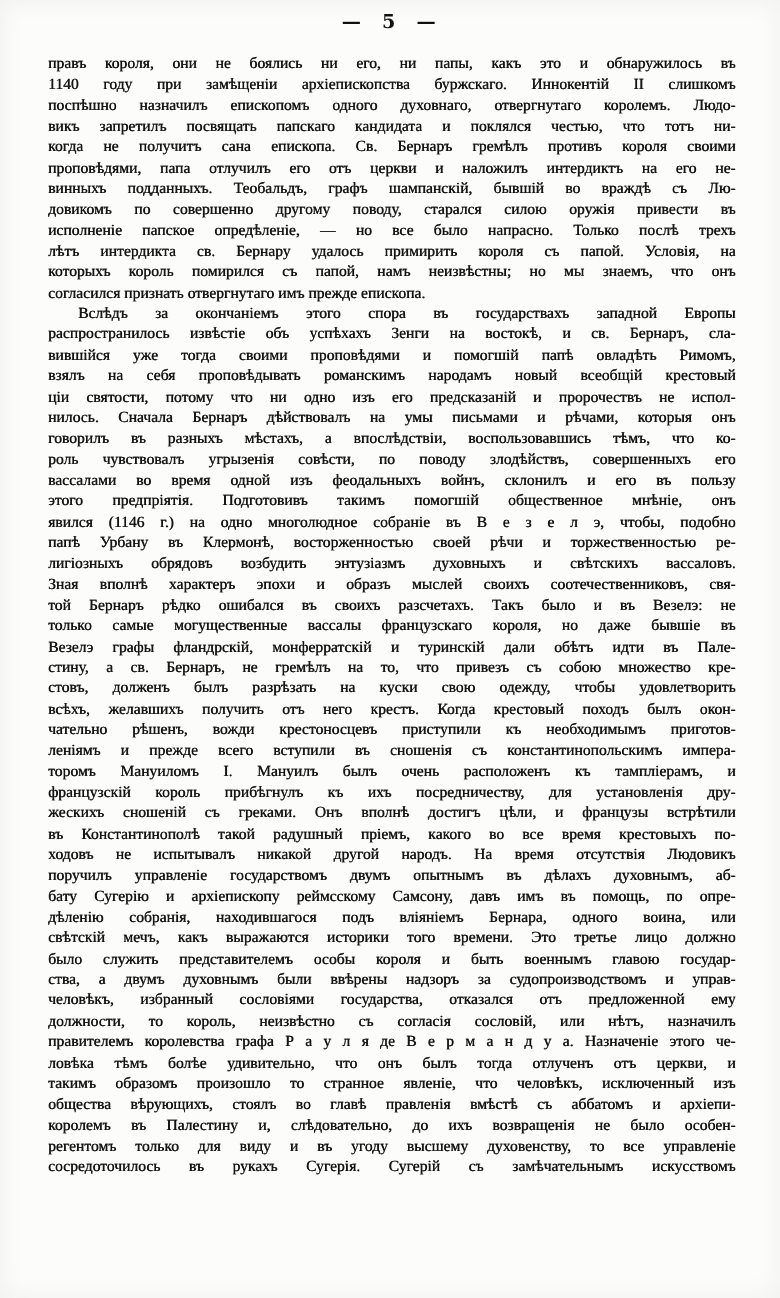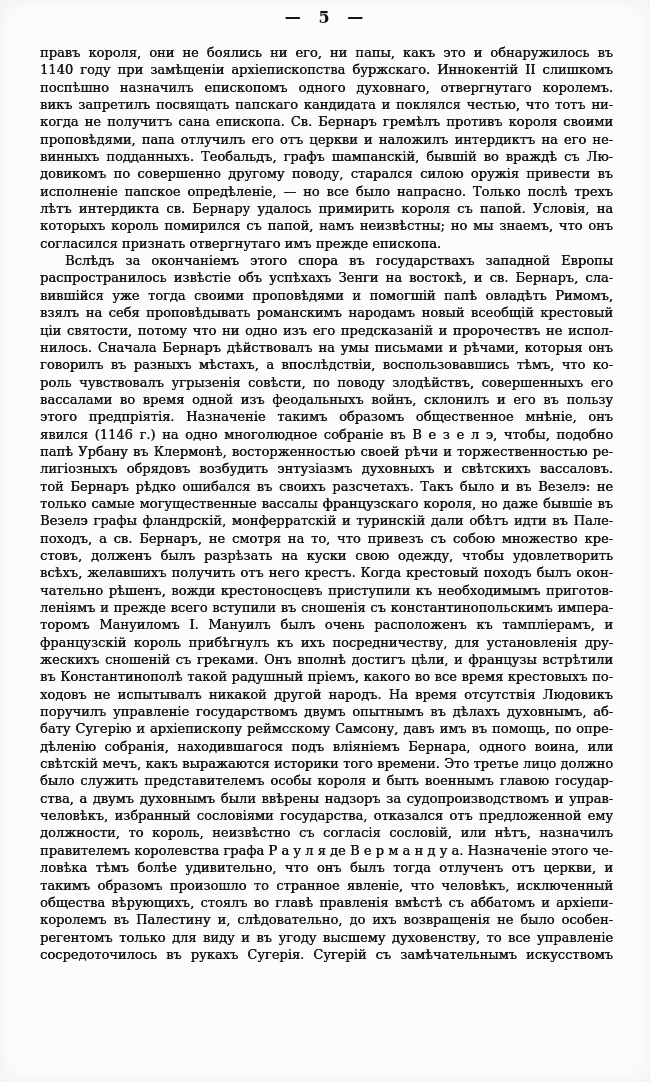--- a/index.html
+++ b/index.html
@@ -42,20 +42,21 @@
   .paragraph {
     margin: 0;
     padding: 0;
   }
   .line {
     text-align: justify;
     text-align-last: justify;
     white-space: normal;
     overflow: hidden;
     height: 17.35px;
+    font-family: Liberation Serif, serif;
   }
   .line.last {
     text-align-last: left;
   }
   .line.indent {
     text-indent: 25px;
   }
 </style>
 </head>
 <body>
@@ -80,28 +81,29 @@
       <div class="paragraph">
         <div class="line indent">Вслѣдъ за окончаніемъ этого спора въ государствахъ западной Европы</div>
         <div class="line">распространилось извѣстіе объ успѣхахъ Зенги на востокѣ, и св. Бернаръ, сла-</div>
         <div class="line">вившійся уже тогда своими проповѣдями и помогшій папѣ овладѣть Римомъ,</div>
         <div class="line">взялъ на себя проповѣдывать романскимъ народамъ новый всеобщій крестовый</div>
         <div class="line">ціи святости, потому что ни одно изъ его предсказаній и пророчествъ не испол-</div>
         <div class="line">нилось. Сначала Бернаръ дѣйствовалъ на умы письмами и рѣчами, которыя онъ</div>
         <div class="line">говорилъ въ разныхъ мѣстахъ, а впослѣдствіи, воспользовавшись тѣмъ, что ко-</div>
         <div class="line">роль чувствовалъ угрызенія совѣсти, по поводу злодѣйствъ, совершенныхъ его</div>
         <div class="line">вассалами во время одной изъ феодальныхъ войнъ, склонилъ и его въ пользу</div>
-        <div class="line">этого предпріятія. Назначеніе такимъ образомъ общественное мнѣніе, онъ</div>
+        <div class="line">этого предпріятія. Подготовивъ такимъ помогшій общественное мнѣніе, онъ</div>
         <div class="line">явился (1146 г.) на одно многолюдное собраніе въ В е з е л э, чтобы, подобно</div>
         <div class="line">папѣ Урбану въ Клермонѣ, восторженностью своей рѣчи и торжественностью ре-</div>
         <div class="line">лигіозныхъ обрядовъ возбудить энтузіазмъ духовныхъ и свѣтскихъ вассаловъ.</div>
+        <div class="line">Зная вполнѣ характеръ эпохи и образъ мыслей своихъ соотечественниковъ, свя-</div>
         <div class="line">той Бернаръ рѣдко ошибался въ своихъ разсчетахъ. Такъ было и въ Везелэ: не</div>
         <div class="line">только самые могущественные вассалы французскаго короля, но даже бывшіе въ</div>
         <div class="line">Везелэ графы фландрскій, монферратскій и туринскій дали обѣтъ идти въ Пале-</div>
-        <div class="line">походъ, а св. Бернаръ, не смотря на то, что привезъ съ собою множество кре-</div>
+        <div class="line">стину, а св. Бернаръ, не гремѣлъ на то, что привезъ съ собою множество кре-</div>
         <div class="line">стовъ, долженъ былъ разрѣзать на куски свою одежду, чтобы удовлетворить</div>
         <div class="line">всѣхъ, желавшихъ получить отъ него крестъ. Когда крестовый походъ былъ окон-</div>
         <div class="line">чательно рѣшенъ, вожди крестоносцевъ приступили къ необходимымъ приготов-</div>
         <div class="line">леніямъ и прежде всего вступили въ сношенія съ константинопольскимъ импера-</div>
         <div class="line">торомъ Мануиломъ I. Мануилъ былъ очень расположенъ къ тампліерамъ, и</div>
         <div class="line">французскій король прибѣгнулъ къ ихъ посредничеству, для установленія дру-</div>
         <div class="line">жескихъ сношеній съ греками. Онъ вполнѣ достигъ цѣли, и французы встрѣтили</div>
         <div class="line">въ Константинополѣ такой радушный пріемъ, какого во все время крестовыхъ по-</div>
         <div class="line">ходовъ не испытывалъ никакой другой народъ. На время отсутствія Людовикъ</div>
         <div class="line">поручилъ управленіе государствомъ двумъ опытнымъ въ дѣлахъ духовнымъ, аб-</div>

